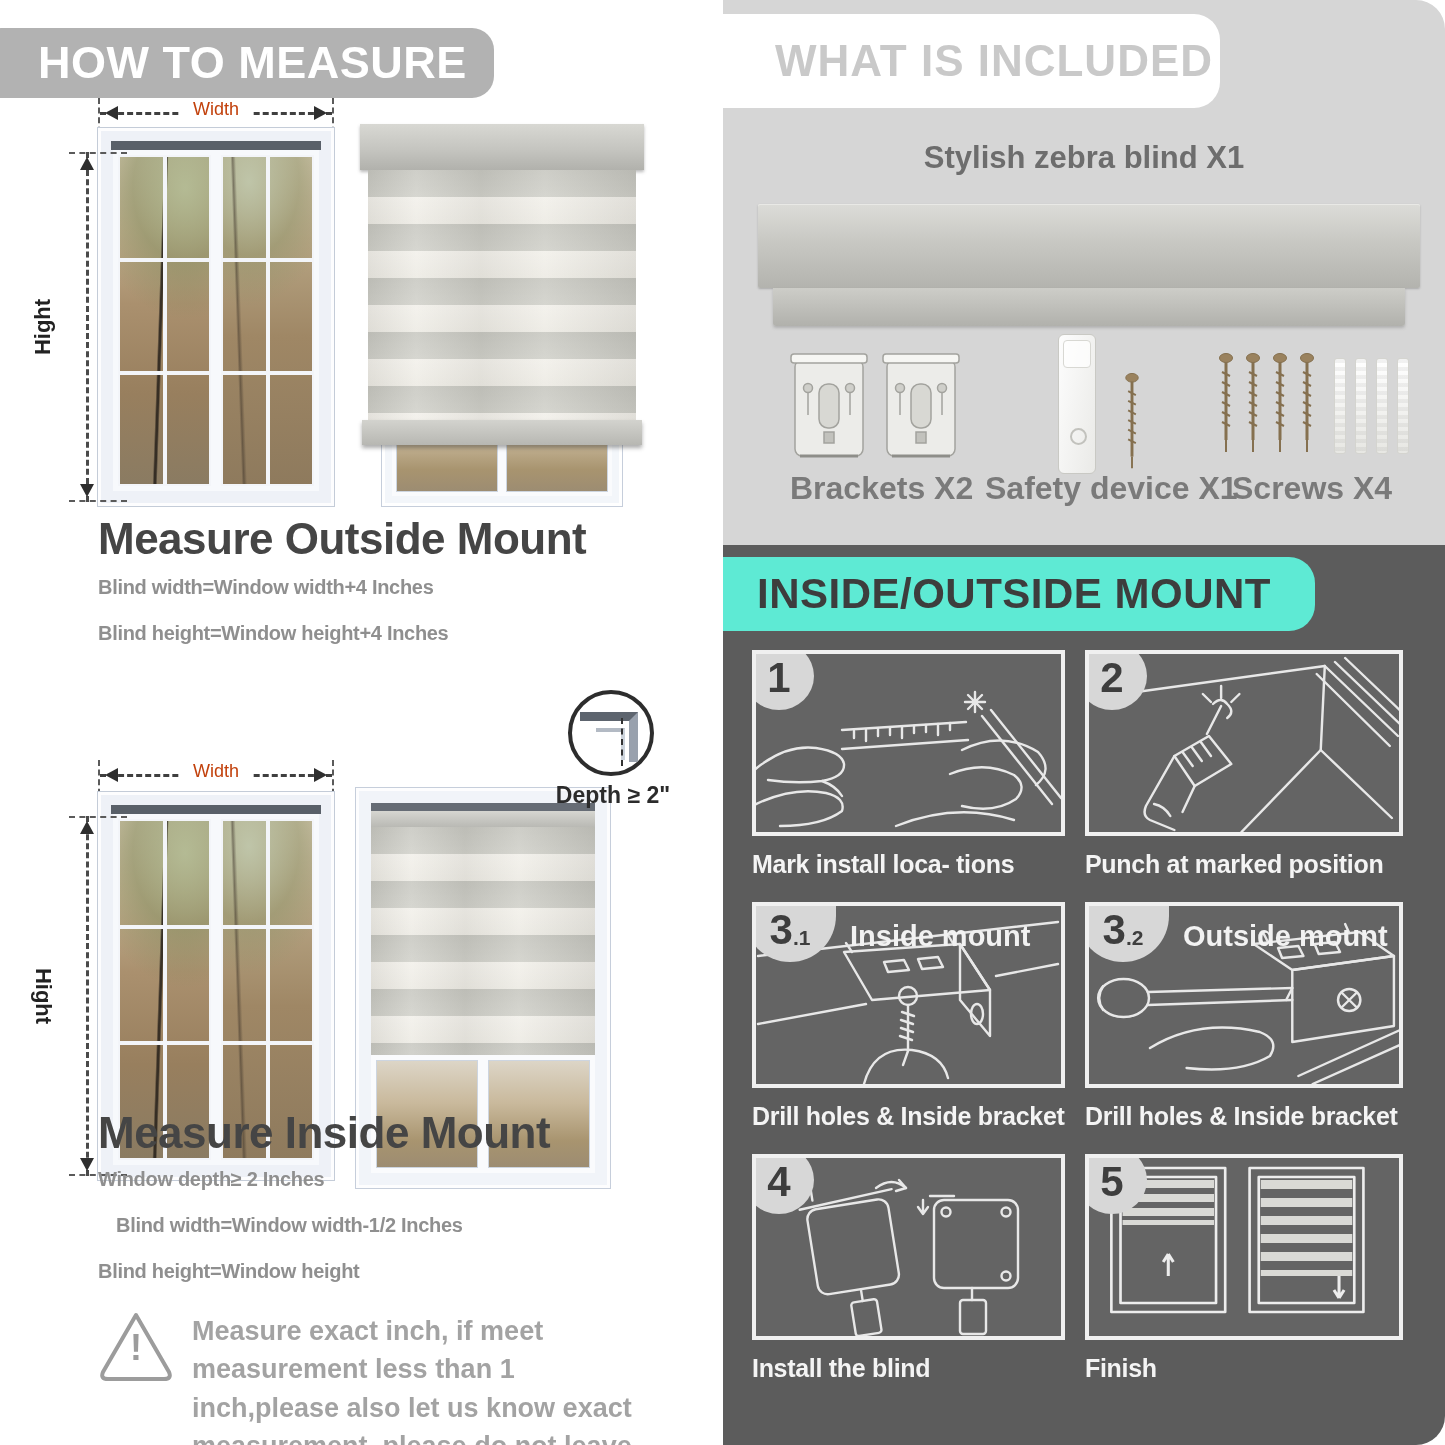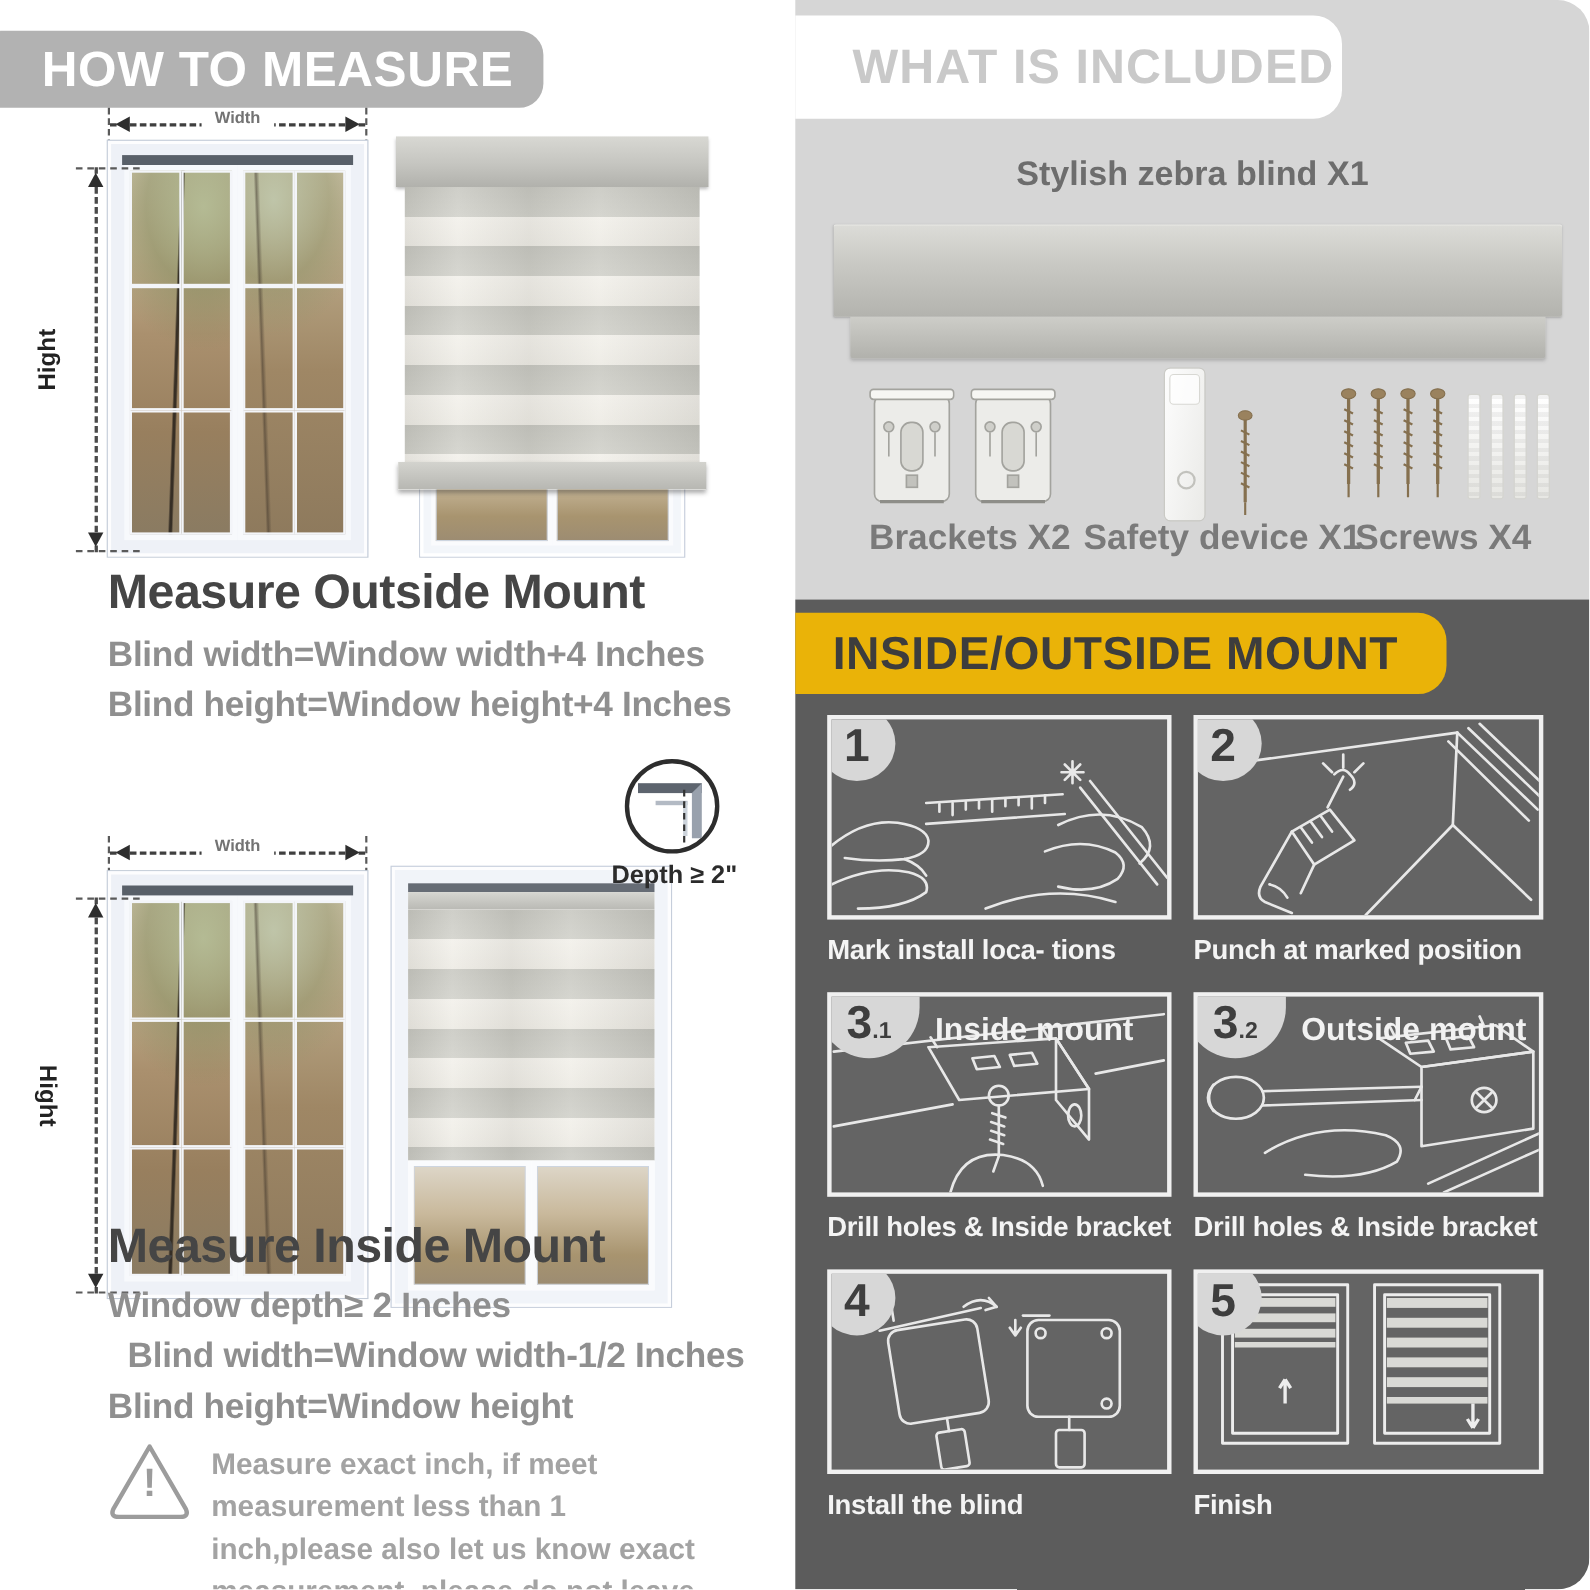--- a/index.html
+++ b/index.html
@@ -13,21 +13,21 @@
   .banner-gray span { color:#fff; font-size:45px; font-weight:bold; letter-spacing:.5px; padding-left:38px; }
 
   
   .harrow { position:absolute; border-top:3px dashed #3f3f3f; }
   .harrow .tick { position:absolute; top:-17px; height:54px; border-left:2px dashed #5a5a5a; }
   .harrow .headL { position:absolute; left:-2px; top:-9px; width:0; height:0;
     border:7px solid transparent; border-right:13px solid #2e2e2e; }
   .harrow .headR { position:absolute; right:-2px; top:-9px; width:0; height:0;
     border:7px solid transparent; border-left:13px solid #2e2e2e; }
   .harrow .wlab { position:absolute; left:50%; top:-16px; transform:translateX(-50%);
-    background:#fff; padding:0 12px; font-size:15px; font-weight:bold; color:#737373; }
+    background:#fff; padding:0 12px; font-size:18px; font-weight:normal; color:#c2410c; }
   .varrow { position:absolute; border-left:3px dashed #4a4a4a; }
   .varrow .headT { position:absolute; top:-2px; left:-9px; width:0; height:0;
     border:7px solid transparent; border-bottom:13px solid #2e2e2e; }
   .varrow .headB { position:absolute; bottom:-2px; left:-9px; width:0; height:0;
     border:7px solid transparent; border-top:13px solid #2e2e2e; }
   .varrow .tickT { position:absolute; left:-20px; top:0; width:58px; border-top:2px dashed #5a5a5a; }
   .varrow .tickB { position:absolute; left:-20px; bottom:0; width:58px; border-top:2px dashed #5a5a5a; }
   .varrow .vlab { position:absolute; left:-46px; top:50%; transform:translate(-50%,-50%) rotate(-90deg);
     font-size:22px; font-weight:bold; color:#222; white-space:nowrap; }
   .varrow.flip .vlab { transform:translate(-50%,-50%) rotate(90deg); }
@@ -79,21 +79,21 @@
   .callout { position:absolute; width:86px; height:86px; border-radius:50%; border:4px solid #2d2d2d;
     background:#fff; overflow:hidden; z-index:5; }
   .c-outer { position:absolute; left:8px; top:18px; right:12px; height:50px;
     border-top:9px solid #5d646e; border-right:9px solid #99a1ad; }
   .c-inner { position:absolute; left:24px; top:34px; right:25px; height:32px;
     border-top:4px solid #b3bac4; border-right:4px solid #ccd3db; }
   .c-dash { position:absolute; right:27px; top:24px; height:48px; border-left:2px dashed #333; }
   .callout-label { position:absolute; font-size:23px; font-weight:bold; color:#2b2b2b; text-align:center; }
 
   .mheading { position:absolute; font-size:44px; font-weight:bold; color:#454545; letter-spacing:-.5px; white-space:nowrap; }
-  .mline { position:absolute; font-size:32px; font-weight:bold; color:#8f8f8f; letter-spacing:-.3px; white-space:nowrap; }
+  .mline { position:absolute; font-size:20px; font-weight:bold; color:#8f8f8f; letter-spacing:-.3px; white-space:nowrap; }
 
   .warn-wrap { position:absolute; left:94px; top:1308px; width:84px; height:78px; }
   .warn-wrap .excl { position:absolute; left:0; top:8px; width:84px; text-align:center;
     font-size:36px; font-weight:bold; color:#9c9c9c; line-height:64px; }
   .warn-text { position:absolute; left:192px; top:1312px; width:458px;
     font-size:27px; font-weight:bold; color:#a3a3a3; line-height:1.42; }
 
   
   .panel-light { position:absolute; left:723px; top:0; width:722px; height:545px; background:#d6d6d6; }
   .banner-white1 { position:absolute; left:723px; top:14px; width:497px; height:94px; background:#fff;
@@ -111,21 +111,21 @@
     background:linear-gradient(100deg, rgba(255,255,255,.95), rgba(236,236,233,.9)); border:1.5px solid #c9c9c4; }
   .safety-body::after { content:""; position:absolute; left:11px; bottom:28px; width:13px; height:13px;
     border:2px solid #c2c2bd; border-radius:50%; }
   .safety-body::before { content:""; position:absolute; left:4px; top:5px; right:4px; height:26px;
     border:1.5px solid #d8d8d3; border-radius:4px; background:rgba(255,255,255,.7); }
   .anchor { width:12px; height:96px; border-radius:3px; background:
       repeating-linear-gradient(180deg, rgba(0,0,0,.05) 0 4px, rgba(255,255,255,0) 4px 8px),
       linear-gradient(180deg,#ffffff,#e7e7e3); border:1px solid #d4d4cf; }
 
   .panel-dark { position:absolute; left:723px; top:545px; width:722px; height:900px; background:#5c5c5c; }
-  .banner-white2 { position:absolute; left:723px; top:557px; width:592px; height:74px; background:#eab308;
+  .banner-white2 { position:absolute; left:723px; top:557px; width:592px; height:74px; background:#5eead4;
     border-radius:0 26px 26px 0; display:flex; align-items:center; z-index:3; }
   .banner-white2 span { color:#3d3d3d; font-size:42px; font-weight:bold; letter-spacing:.5px; padding-left:34px; }
 
   .steps { position:absolute; left:752px; top:650px; width:680px; display:grid;
     grid-template-columns:313px 318px; column-gap:20px; }
   .step { height:252px; position:relative; }
   .stepbox { position:relative; width:100%; height:186px; border:4px solid #f0f0f0; background:#646464; overflow:hidden; }
   .badge { position:absolute; left:-12px; top:-12px; width:70px; height:68px; border-radius:50%;
     background:#d7d7d7; display:flex; align-items:center; justify-content:center; z-index:2; }
   .badge.wide { width:92px; border-radius:0 0 55% 55% / 0 0 75% 75%; }

